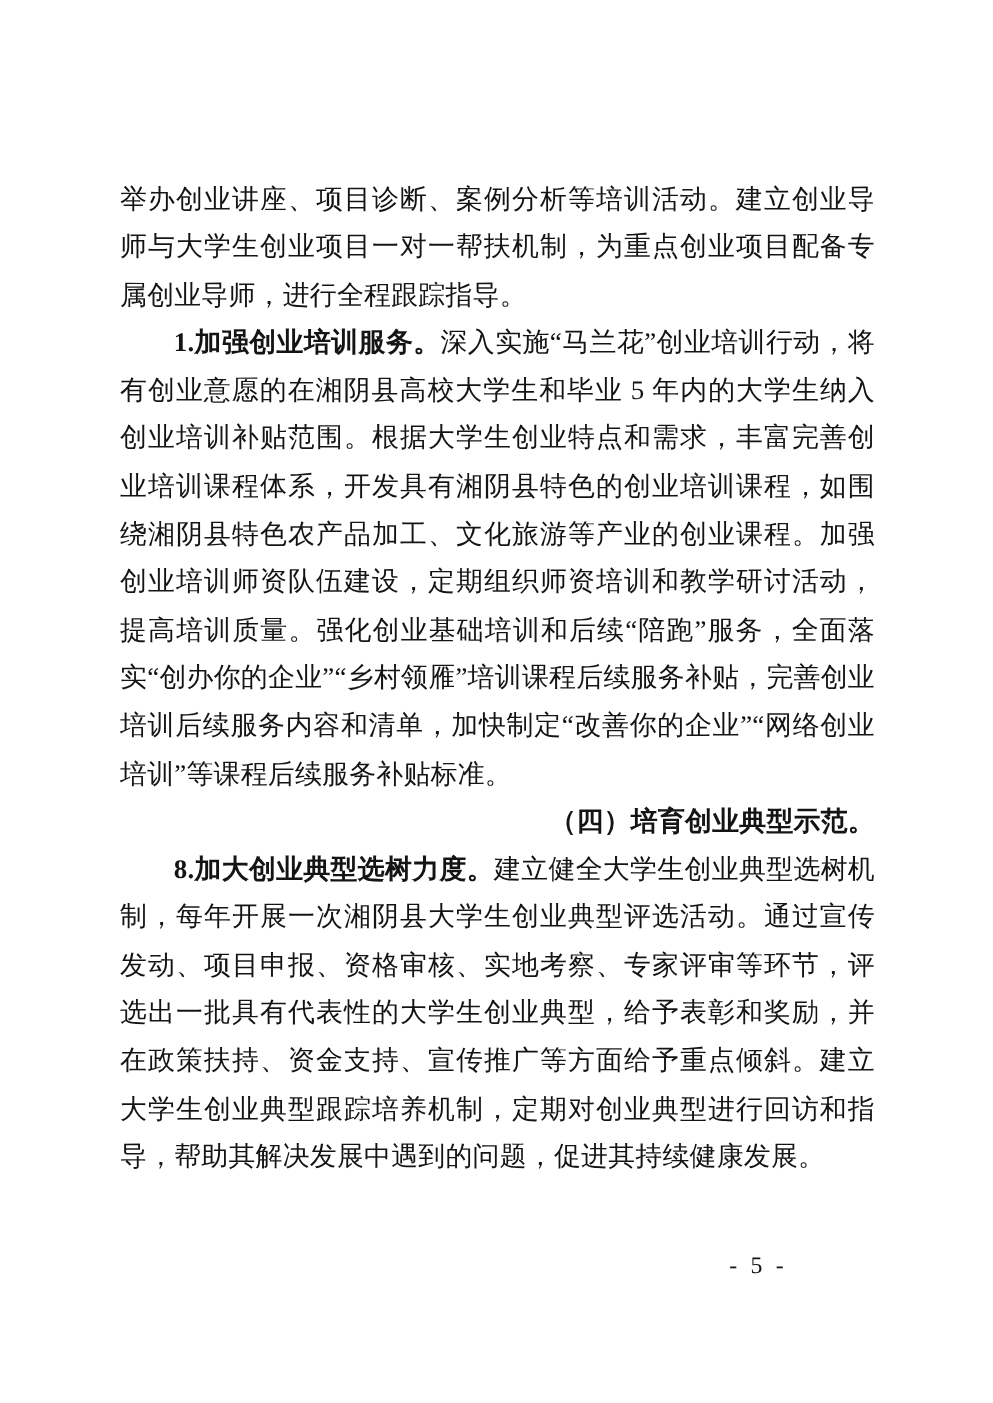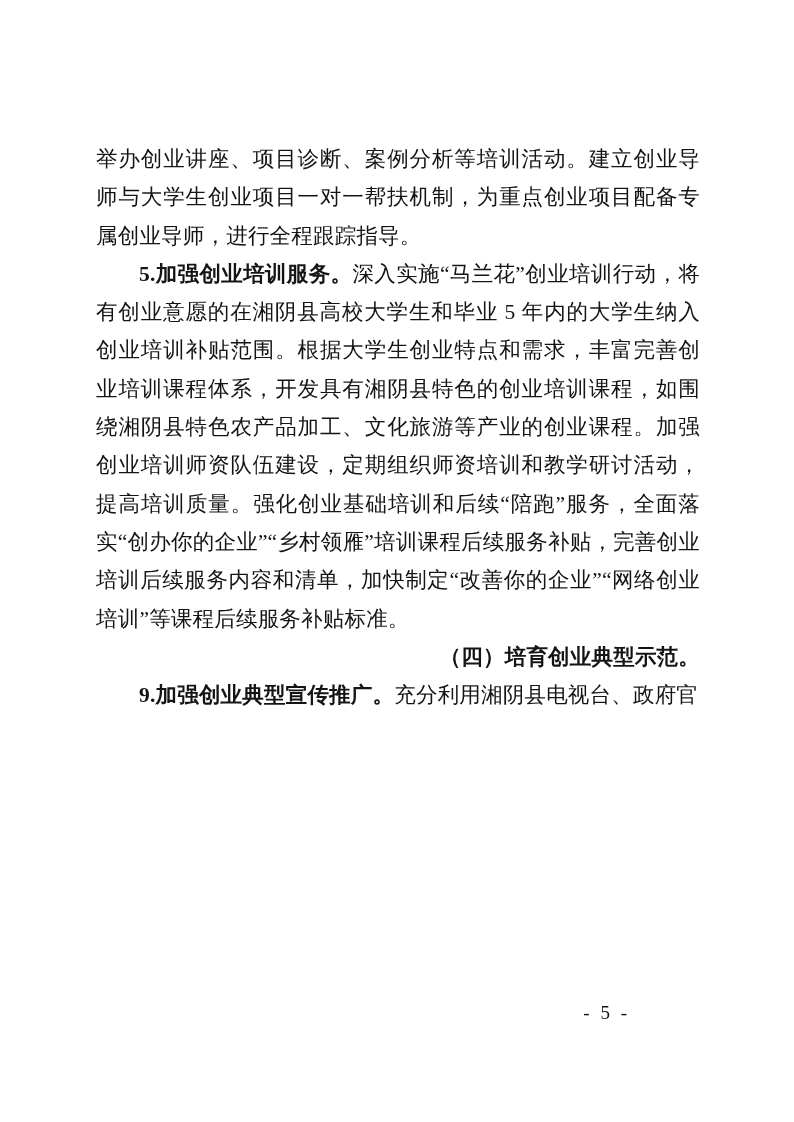--- a/index.html
+++ b/index.html
@@ -53,23 +53,23 @@
   }
 </style>
 </head>
 <body>
 
 <div class="page">
   <div class="content">
 
     <p class="para no-indent">举办创业讲座、项目诊断、案例分析等培训活动。建立创业导师与大学生创业项目一对一帮扶机制，为重点创业项目配备专属创业导师，进行全程跟踪指导。</p>
 
-    <p class="para"><span class="lead">5.加强创业培训服务。</span><span>深入实施“马兰花”创业培训行动，将有创业意愿的在湘阴县高校大学生和毕业 5 年内的大学生纳入创业培训补贴范围。根据大学生创业特点和需求，丰富完善创业培训课程体系，开发具有湘阴县特色的创业培训课程，如围绕湘阴县特色农产品加工、文化旅游等产业的创业课程。加强创业培训师资队伍建设，定期组织师资培训和教学研讨活动，提高培训质量。强化创业基础培训和后续“陪跑”服务，全面落实“创办你的企业”“乡村领雁”培训课程后续服务补贴，完善创业培训后续服务内容和清单，加快制定“改善你的企业”“网络创业培训”等课程后续服务补贴标准。</span></p>
+    <p class="para"><span class="lead">1.加强创业培训服务。</span><span>深入实施“马兰花”创业培训行动，将有创业意愿的在湘阴县高校大学生和毕业 5 年内的大学生纳入创业培训补贴范围。根据大学生创业特点和需求，丰富完善创业培训课程体系，开发具有湘阴县特色的创业培训课程，如围绕湘阴县特色农产品加工、文化旅游等产业的创业课程。加强创业培训师资队伍建设，定期组织师资培训和教学研讨活动，提高培训质量。强化创业基础培训和后续“陪跑”服务，全面落实“创办你的企业”“乡村领雁”培训课程后续服务补贴，完善创业培训后续服务内容和清单，加快制定“改善你的企业”“网络创业培训”等课程后续服务补贴标准。</span></p>
 
     <p class="para heading">（四）培育创业典型示范。</p>
 
+    <p class="para"><span class="lead">8.加大创业典型选树力度。</span><span>建立健全大学生创业典型选树机制，每年开展一次湘阴县大学生创业典型评选活动。通过宣传发动、项目申报、资格审核、实地考察、专家评审等环节，评选出一批具有代表性的大学生创业典型，给予表彰和奖励，并在政策扶持、资金支持、宣传推广等方面给予重点倾斜。建立大学生创业典型跟踪培养机制，定期对创业典型进行回访和指导，帮助其解决发展中遇到的问题，促进其持续健康发展。</span></p>
 
-    <p class="para"><span class="lead">9.加强创业典型宣传推广。</span><span>充分利用湘阴县电视台、政府官</span></p>
 
   </div>
 
   <div class="page-number">- 5 -</div>
 </div>
 
 </body></html>

